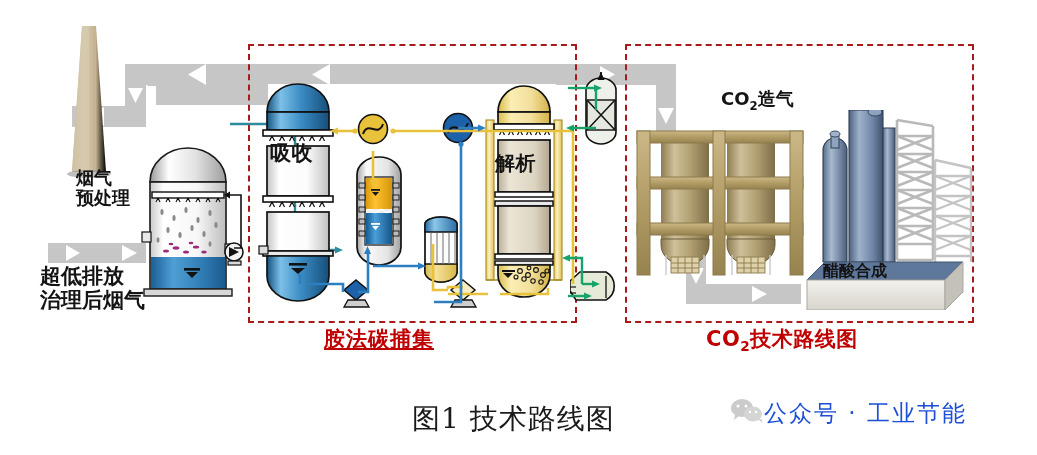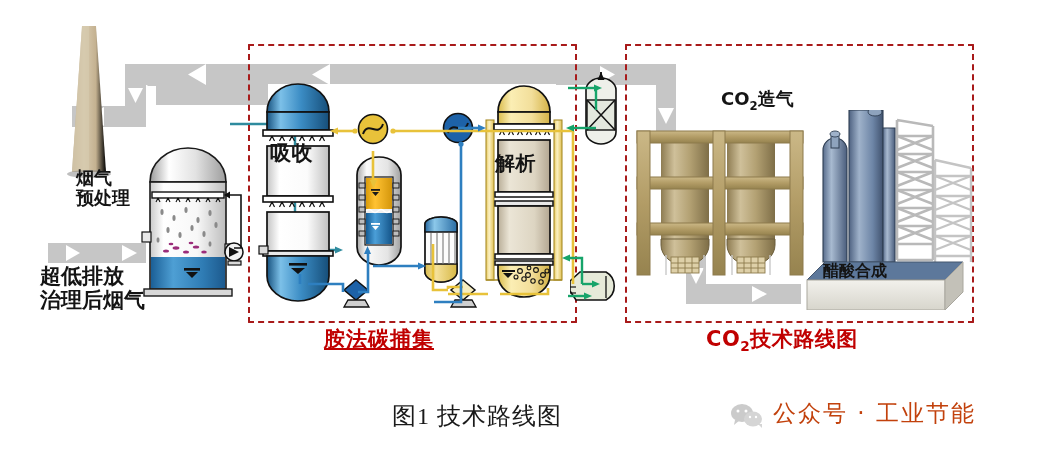--- a/index.html
+++ b/index.html
@@ -2,21 +2,21 @@
 <html><head>
 <meta charset="utf-8">
 <style>
   html,body{margin:0;padding:0;background:#ffffff;}
   body{font-family:"Liberation Sans","DejaVu Sans",sans-serif;}
   #stage{position:relative;width:1037px;height:455px;background:#ffffff;overflow:hidden;}
   .lbl{position:absolute;white-space:nowrap;line-height:1.12;}
   .lbl-black{color:#141414;font-weight:bold;font-family:"DejaVu Sans","Liberation Sans",sans-serif;}
   .lbl-red{color:#c00000;font-weight:bold;font-family:"DejaVu Sans","Liberation Sans",sans-serif;}
   .caption{position:absolute;color:#1a1a1a;font-family:"DejaVu Serif","Liberation Serif",serif;white-space:nowrap;}
-  .wm{position:absolute;display:flex;align-items:flex-end;gap:9px;color:#c2410c;
+  .wm{position:absolute;display:flex;align-items:flex-start;color:#1d4ed8;
       font-family:"DejaVu Sans","Liberation Sans",sans-serif;white-space:nowrap;}
   svg{display:block;}
   .dashbox{position:absolute;border:2px dashed #a81a1a;border-radius:1px;}
 </style>
 </head>
 <body>
 
 <div id="stage">
 
   <svg width="1037" height="455" style="position:absolute;left:0;top:0;">
@@ -550,21 +550,21 @@
   <div class="lbl lbl-red" style="left:324px;top:328px;font-size:21px;letter-spacing:1px;text-decoration:underline;">胺法碳捕集</div>
 
   <div class="lbl lbl-black" style="left:688px;top:89px;font-size:18px;margin-left:33px;">
     <span>CO</span><sub style="font-size:0.65em;">2</sub><span>造气</span>
   </div>
 
   <div class="lbl lbl-red" style="left:706px;top:328px;font-size:21px;letter-spacing:0.5px;">
     <span>CO</span><sub style="font-size:0.65em;">2</sub><span>技术路线图</span>
   </div>
 
-  <div class="caption" style="left:392px;top:400px;font-size:24px;letter-spacing:1px;font-family:Liberation Serif, serif;">图1  技术路线图</div>
+  <div class="caption" style="left:412px;top:400px;font-size:28px;letter-spacing:1px;">图1  技术路线图</div>
 
   <div class="wm" style="left:730px;top:398px;font-size:23px;letter-spacing:2px;">
     <svg width="34" height="26">
       <ellipse cx="12" cy="10" rx="11" ry="9" fill="#cbcbcb"></ellipse>
       <polygon points="5,17 10,17 4,22" fill="#cbcbcb"></polygon>
       <ellipse cx="23" cy="16" rx="9" ry="7.5" fill="#d5d5d5"></ellipse>
       <polygon points="28,21 32,21 32,25" fill="#d5d5d5"></polygon>
       <circle cx="8" cy="8" r="1.5" fill="#ffffff"></circle>
       <circle cx="16" cy="8" r="1.5" fill="#ffffff"></circle>
       <circle cx="20" cy="14" r="1.2" fill="#ffffff"></circle>

